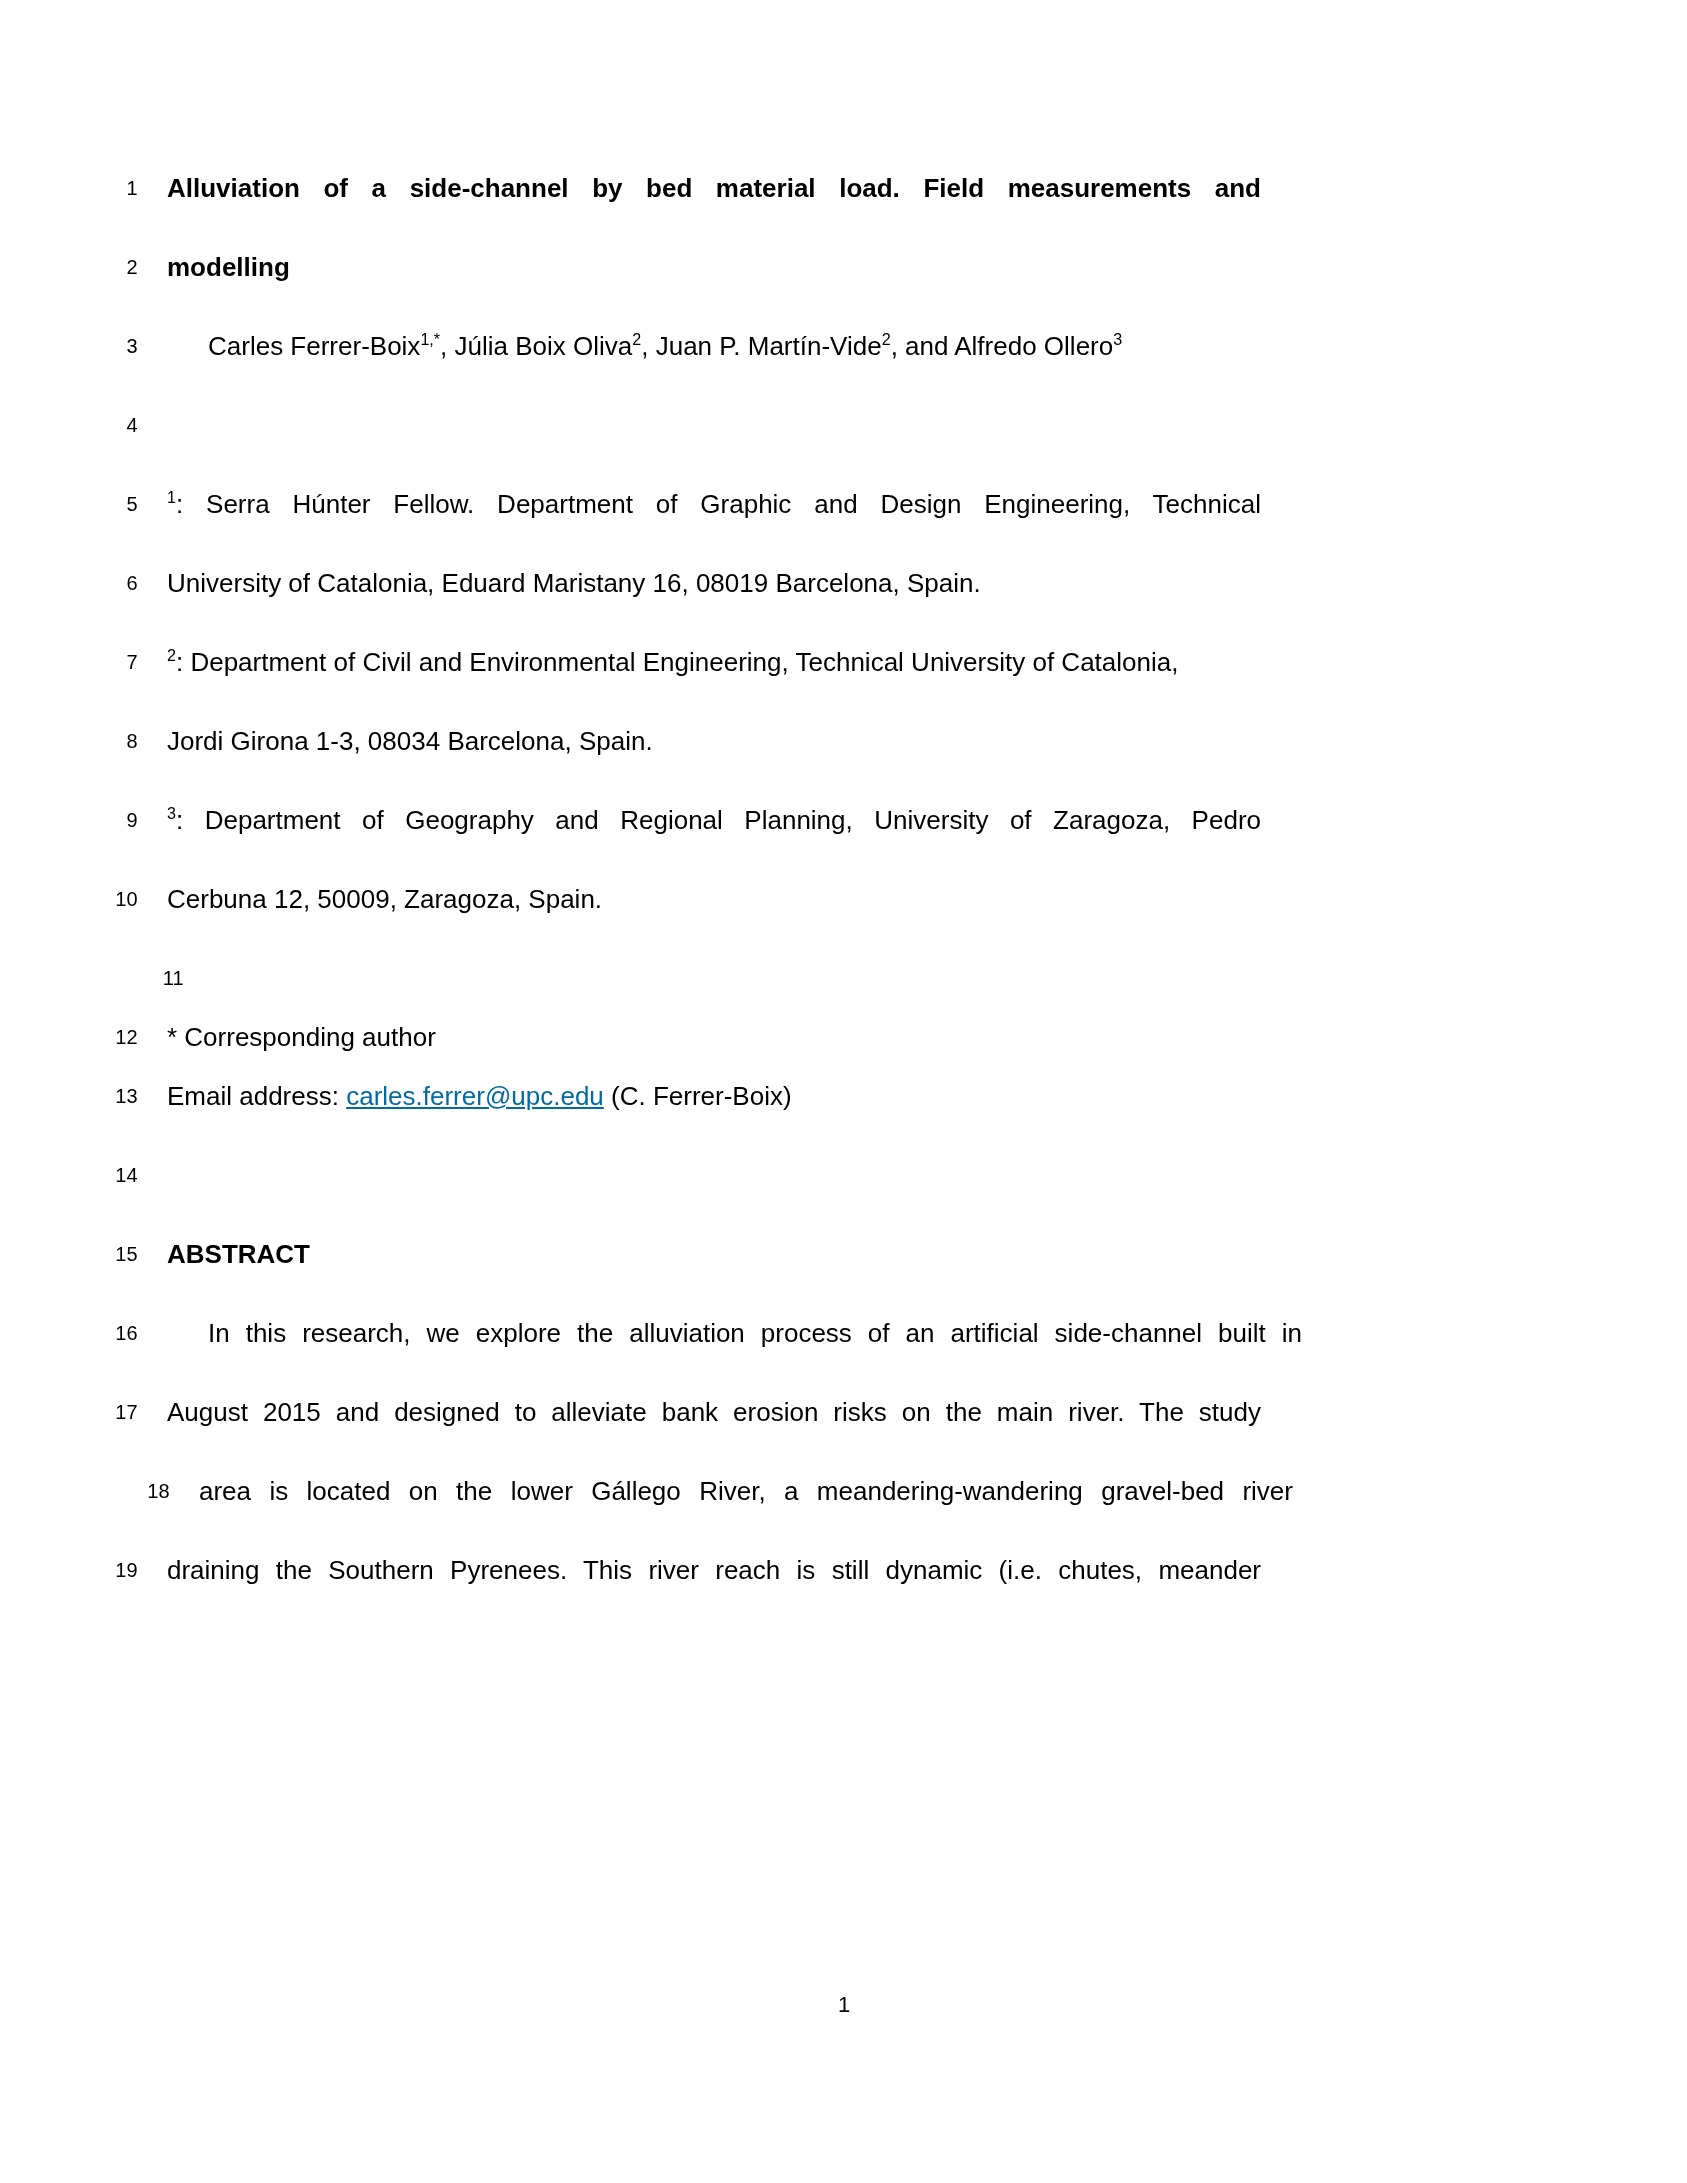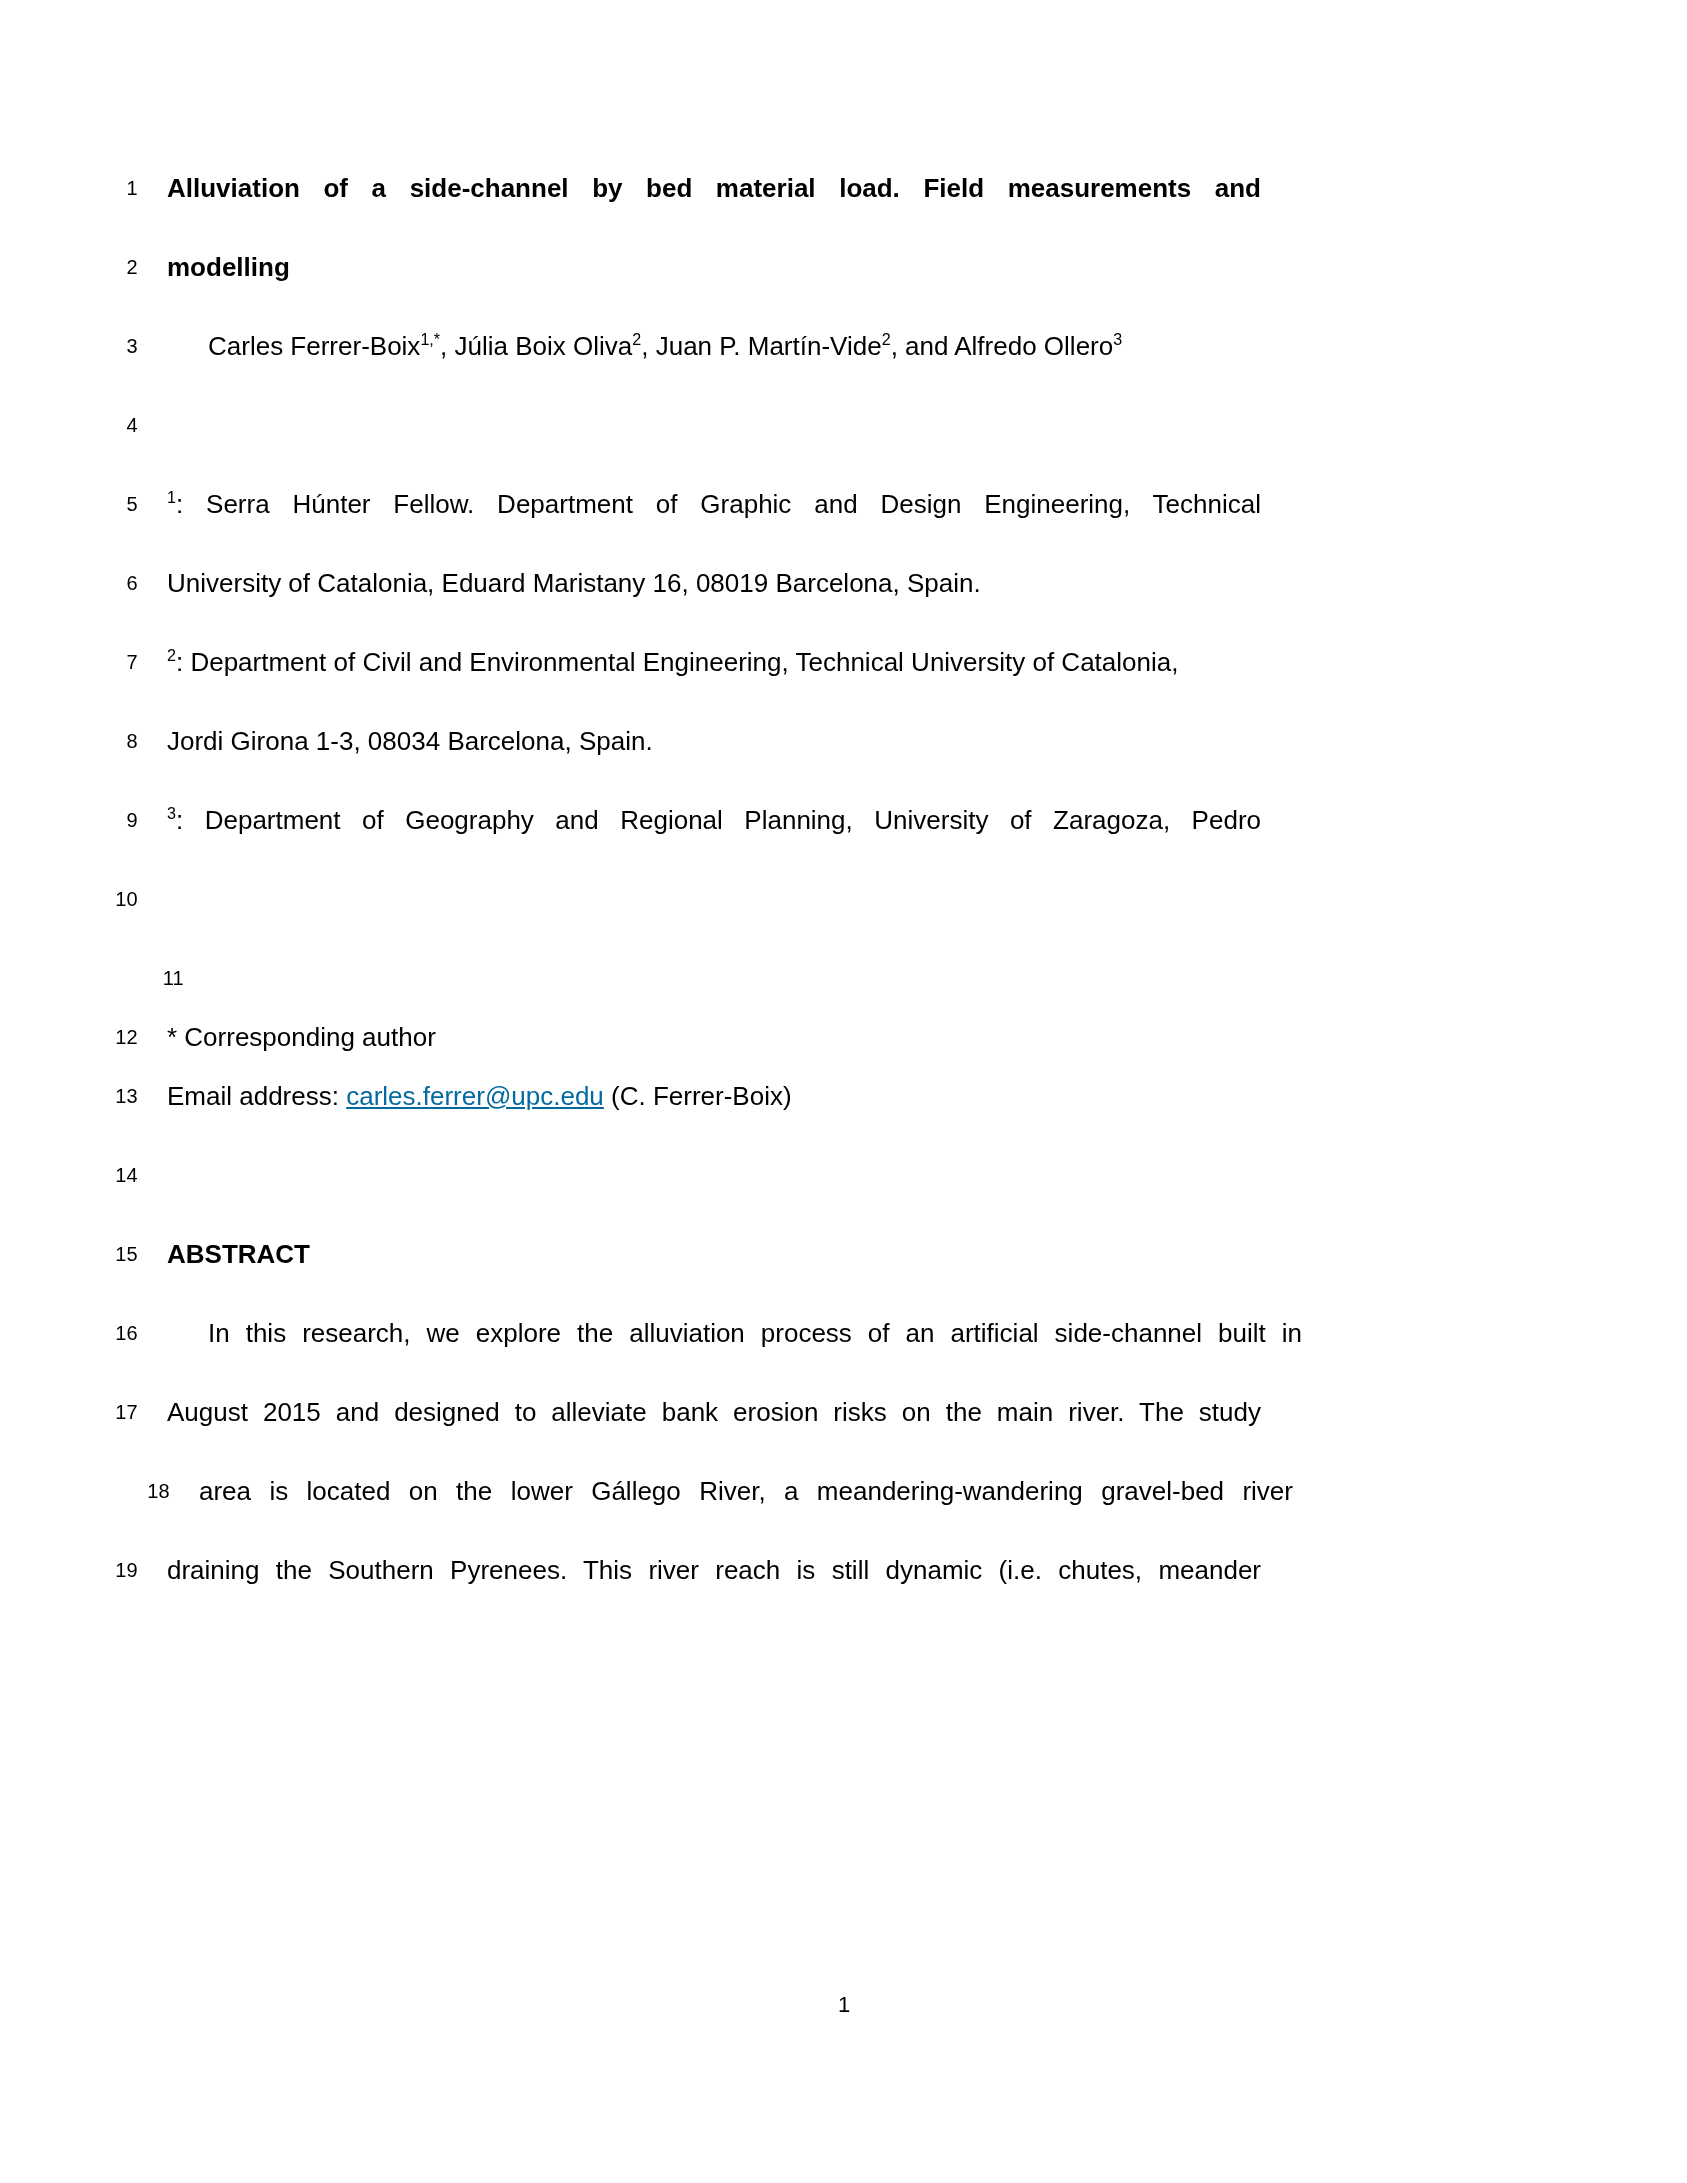--- a/index.html
+++ b/index.html
@@ -141,20 +141,21 @@
       <div class="line-text">Jordi Girona 1-3, 08034 Barcelona, Spain.</div>
     </div>
 
     <div class="line-row" style="margin-bottom:41px;">
       <div class="line-no">9</div>
       <div class="line-text just"><sup>3</sup><span>: Department of Geography and Regional Planning, University of Zaragoza, Pedro</span></div>
     </div>
 
     <div class="line-row" style="margin-bottom:41px;">
       <div class="line-no">10</div>
+      <div class="line-text">Cerbuna 12, 50009, Zaragoza, Spain.</div>
     </div>
 
     <div class="line-row" style="margin-bottom:21px;padding-left:46px;">
       <div class="line-no">11</div>
       <div class="line-text blank-text"></div>
     </div>
 
     <div class="line-row" style="margin-bottom:21px;">
       <div class="line-no">12</div>
       <div class="line-text">* Corresponding author</div>

